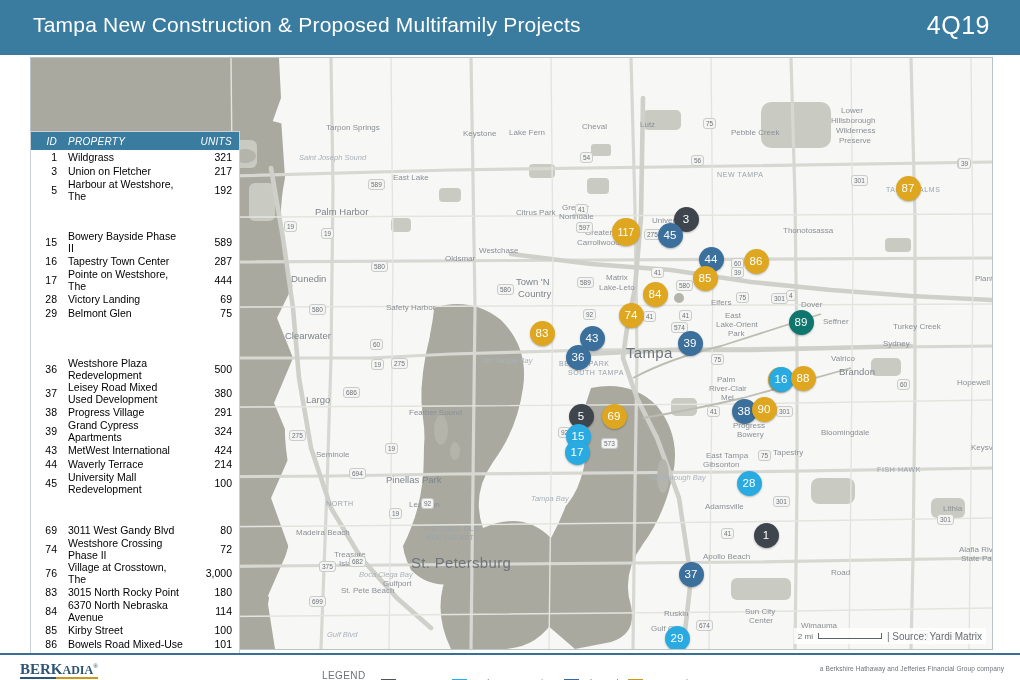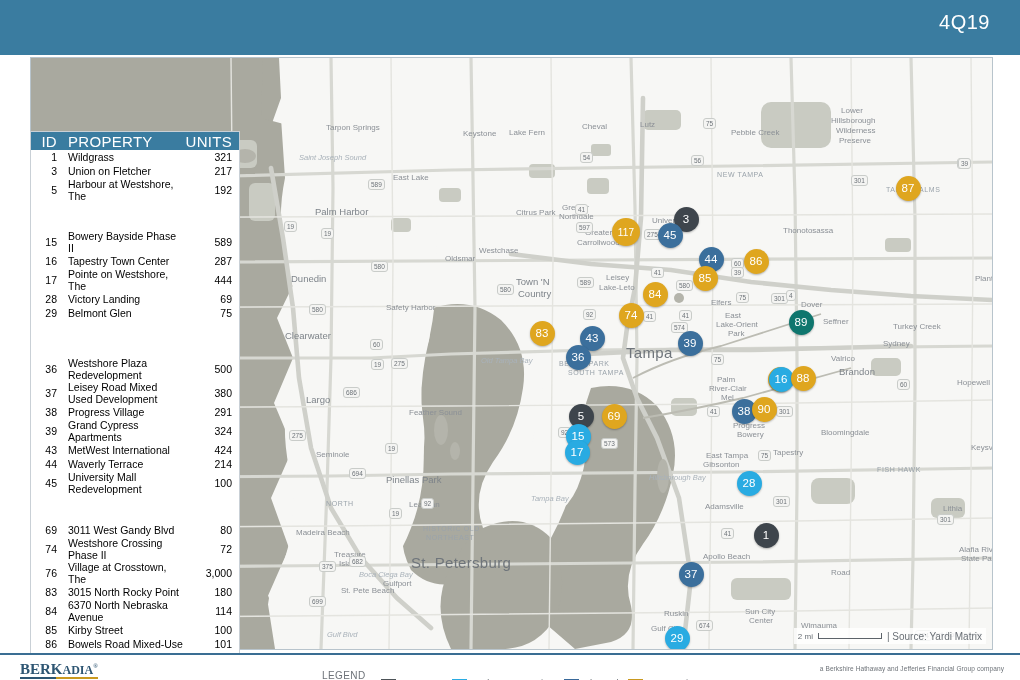--- a/index.html
+++ b/index.html
@@ -15,21 +15,21 @@
     position:absolute;left:0;top:0;width:1020px;height:55px;
     background:#3A7CA0;
   }
   .title-text{
     position:absolute;left:33px;top:13px;
     font-size:21px;letter-spacing:.2px;color:#ffffff;font-weight:400;
     white-space:nowrap;
   }
   .title-quarter{
     position:absolute;right:30px;top:11px;
-    font-size:20px;color:#ffffff;font-weight:400;letter-spacing:.5px;
+    font-size:25px;color:#ffffff;font-weight:400;letter-spacing:.5px;
   }
 
   
   .mapwrap{
     position:absolute;left:30px;top:57px;width:963px;height:593px;
     background:#fbfbfa;
     border:1px solid #b8c4cc;
     box-sizing:border-box;
     overflow:hidden;
   }
@@ -76,22 +76,22 @@
     position:absolute;left:30px;top:131px;width:210px;
     background:#ffffff;
     border:1px solid #c9d0d6;
     box-sizing:border-box;
     padding:0 0 0 0;
   }
   .tbl{width:100%;border-collapse:collapse;table-layout:fixed;}
   .tbl td,.tbl th{padding:0;}
 
   .hdr td{
-    background:#3A7CA0;color:#ffffff;font-size:15px;
-    height:18px;vertical-align:middle;letter-spacing:.3px;
+    background:#3A7CA0;color:#ffffff;font-size:10px;
+    height:18px;vertical-align:middle;letter-spacing:.3px;font-style:italic;
   }
   .c-id{width:26px;text-align:right;padding-right:5px !important;}
   .c-name{text-align:left;padding-left:6px !important;}
   .c-units{width:48px;text-align:right;padding-right:7px !important;}
 
   .row td{height:14px;font-size:10.5px;vertical-align:middle;}
   .row.two td{height:22px;line-height:10.5px;}
 
   .totrow td{height:15px;font-size:10.5px;color:#ffffff;vertical-align:middle;}
   .totrow .c-name{padding-left:18px !important;}
@@ -131,20 +131,21 @@
     position:absolute;right:16px;top:10px;font-size:6.5px;color:#6d7278;
     white-space:nowrap;letter-spacing:.1px;
   }
 </style>
 </head>
 <body>
 
 <div id="root">
 
   <div class="titlebar">
+    <div class="title-text">Tampa New Construction &amp; Proposed Multifamily Projects</div>
     <div class="title-quarter">4Q19</div>
   </div>
 
   <div class="mapwrap">
 
     <svg class="map-svg" viewBox="0 0 961 591" preserveAspectRatio="none">
       <rect x="0" y="0" width="961" height="591" fill="#f7f7f5"></rect>
 
       <path d="M0 0 L0 591 L230 591 L238 540 L210 470 L232 420 L215 350 L236 300 L218 240 L240 180 L225 110 L250 40 L248 0 Z" fill="#a9a99f"></path>
 
@@ -252,21 +253,21 @@
         <div class="maplabel " style="left: 805px; top: 68px;">Wilderness</div>
         <div class="maplabel " style="left: 808px; top: 78px;">Preserve</div>
         <div class="maplabel caps" style="left: 686px; top: 113px;">NEW TAMPA</div>
         <div class="maplabel caps" style="left: 855px; top: 128px;">TAMPA PALMS</div>
         <div class="maplabel " style="left: 531px; top: 145px;">Greater</div>
         <div class="maplabel " style="left: 528px; top: 154px;">Northdale</div>
         <div class="maplabel " style="left: 554px; top: 170px;">Greater</div>
         <div class="maplabel " style="left: 546px; top: 180px;">Carrollwood</div>
         <div class="maplabel " style="left: 621px; top: 158px;">University</div>
         <div class="maplabel " style="left: 752px; top: 168px;">Thonotosassa</div>
-        <div class="maplabel " style="left: 575px; top: 215px;">Leisey</div>
+        <div class="maplabel " style="left: 575px; top: 215px;">Matrix</div>
         <div class="maplabel " style="left: 568px; top: 225px;">Lake-Leto</div>
         <div class="maplabel med" style="left: 485px; top: 218px;">Town 'N</div>
         <div class="maplabel med" style="left: 487px; top: 230px;">Country</div>
         <div class="maplabel " style="left: 680px; top: 240px;">Elfers</div>
         <div class="maplabel " style="left: 770px; top: 242px;">Dover</div>
         <div class="maplabel " style="left: 944px; top: 216px;">Plant City</div>
         <div class="maplabel " style="left: 792px; top: 259px;">Seffner</div>
         <div class="maplabel " style="left: 694px; top: 253px;">East</div>
         <div class="maplabel " style="left: 685px; top: 262px;">Lake-Orient</div>
         <div class="maplabel " style="left: 697px; top: 271px;">Park</div>

